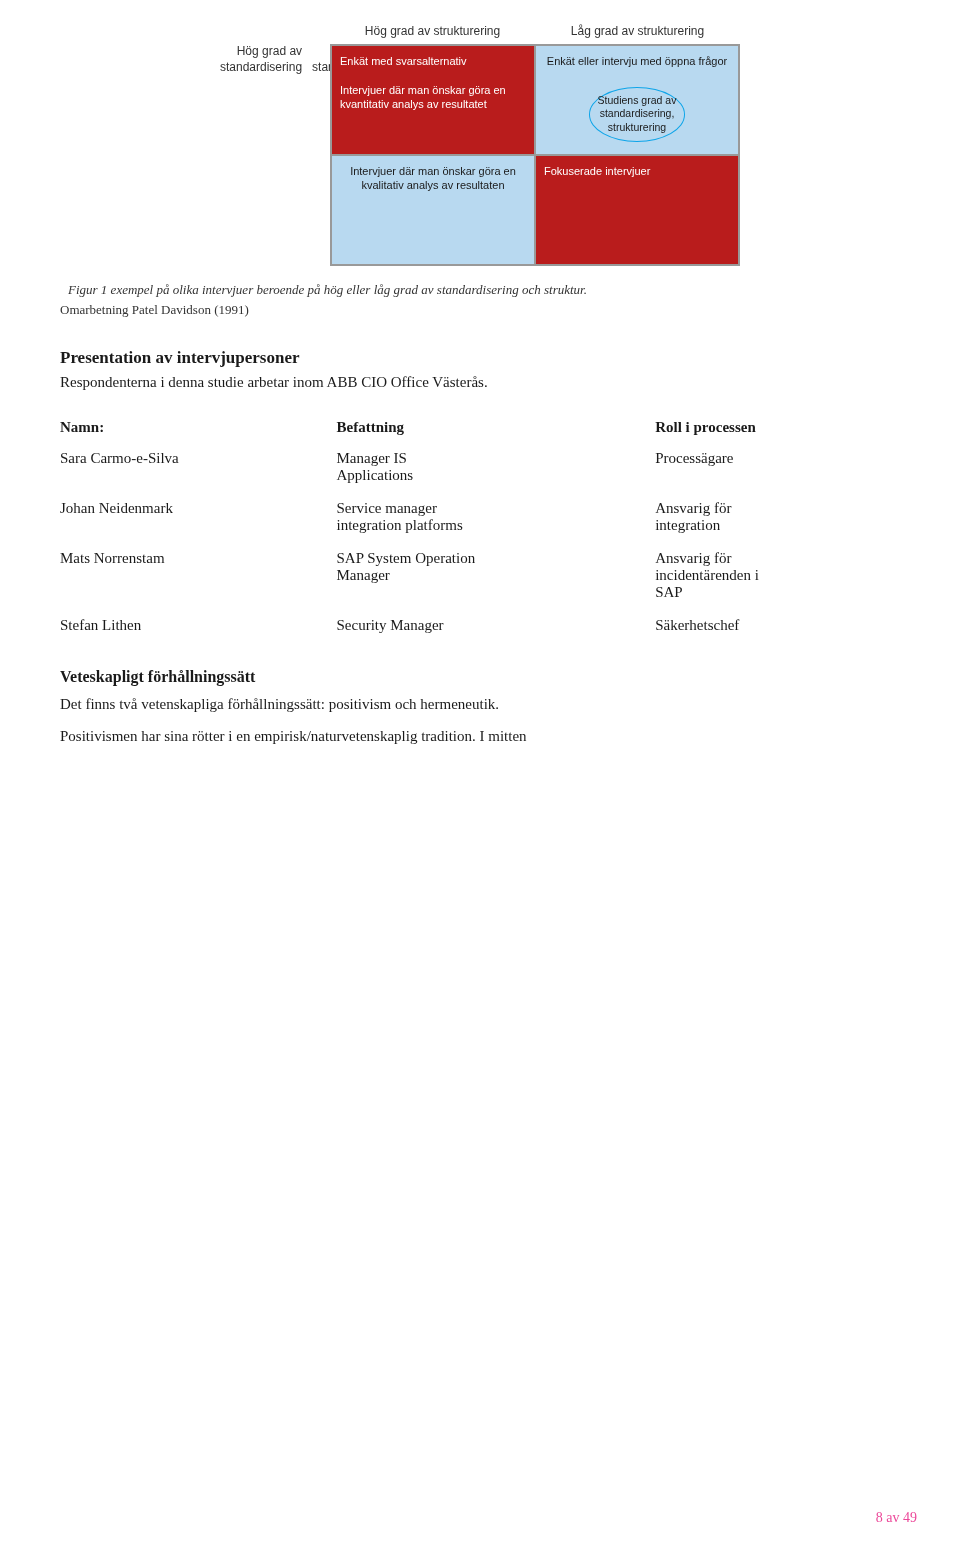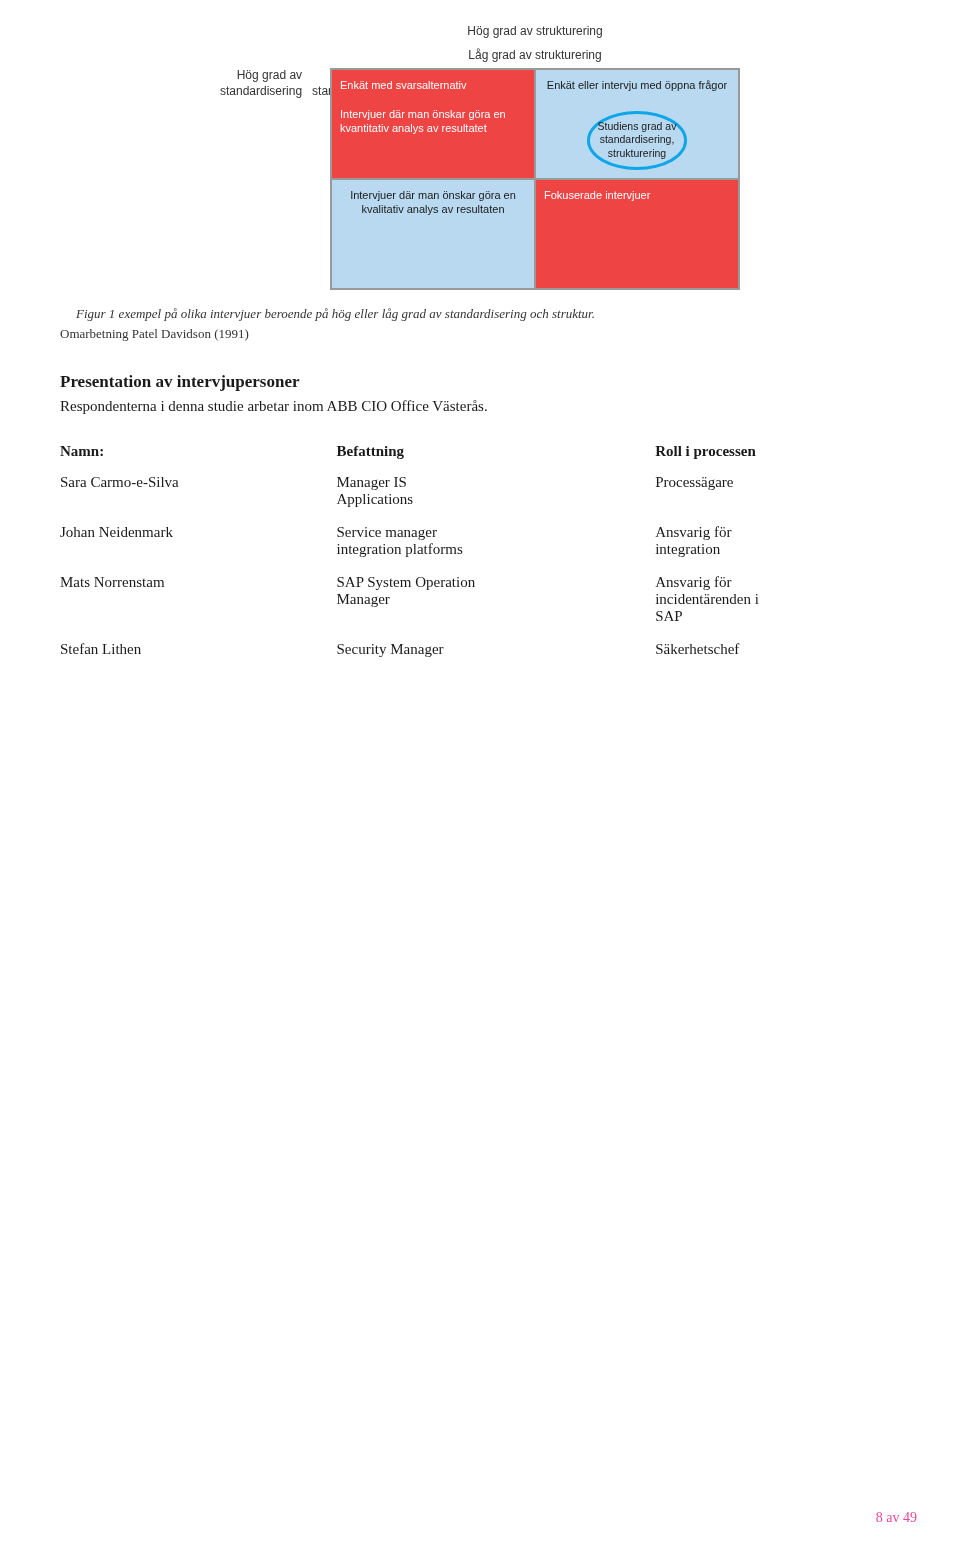--- a/index.html
+++ b/index.html
@@ -25,21 +25,20 @@
     .diagram-container {
       width: 520px;
       margin: 0 auto;
       font-family: Arial, sans-serif;
       font-size: 12px;
     }
 
     .diagram-top-labels {
       display: flex;
       margin-left: 110px;
-      flex-direction: column;
     }
 
     .diagram-top-label {
       flex: 1;
       text-align: center;
       font-size: 12px;
       color: #333;
       padding: 4px 0 6px 0;
     }
 
@@ -74,49 +73,49 @@
       border: 1px solid #999;
       padding: 8px;
       font-size: 11px;
       line-height: 1.3;
       min-height: 110px;
       display: flex;
       align-items: flex-start;
     }
 
     .cell-blue-dark {
-      background: #ef4444;
+      background: #b91c1c;
       color: #fff;
     }
 
     .cell-blue-light {
       background: #b8d9f0;
       color: #1a1a1a;
       text-align: center;
     }
 
     .cell-content {
       width: 100%;
     }
 
     .cell-oval {
-      border: 3px solid #0ea5e9;
+      border: 1px solid #0ea5e9;
       border-radius: 50%;
       padding: 6px 8px;
       display: inline-block;
       font-size: 10.5px;
       line-height: 1.3;
       margin-top: 4px;
     }
 
     
     .figure-caption {
       font-size: 13px;
       color: #333;
-      margin: 16px 0 4px 16px;
+      margin: 16px 0 4px 8px;
       font-style: italic;
     }
 
     .figure-source {
       font-size: 13px;
       color: #333;
       margin-bottom: 28px;
     }
 
     
@@ -302,16 +301,21 @@
         </tr>
 
       <tr>
         <td>Stefan Lithen</td>
         <td>Security Manager</td>
         <td>Säkerhetschef</td>
       </tr>
     </tbody>
   </table>
 
+  <div class="vetenskapligt-section" style="margin-top: 30px;">
+    <p class="section-title-bold">Veteskapligt förhållningssätt</p>
+    <p class="body-text">Det finns två vetenskapliga förhållningssätt: positivism och hermeneutik.</p>
+    <p class="body-text">Positivismen har sina rötter i en empirisk/naturvetenskaplig tradition. I mitten</p>
+  </div>
 
 </div>
 
 <div class="page-number">8 av 49</div>
 
 </body></html>

